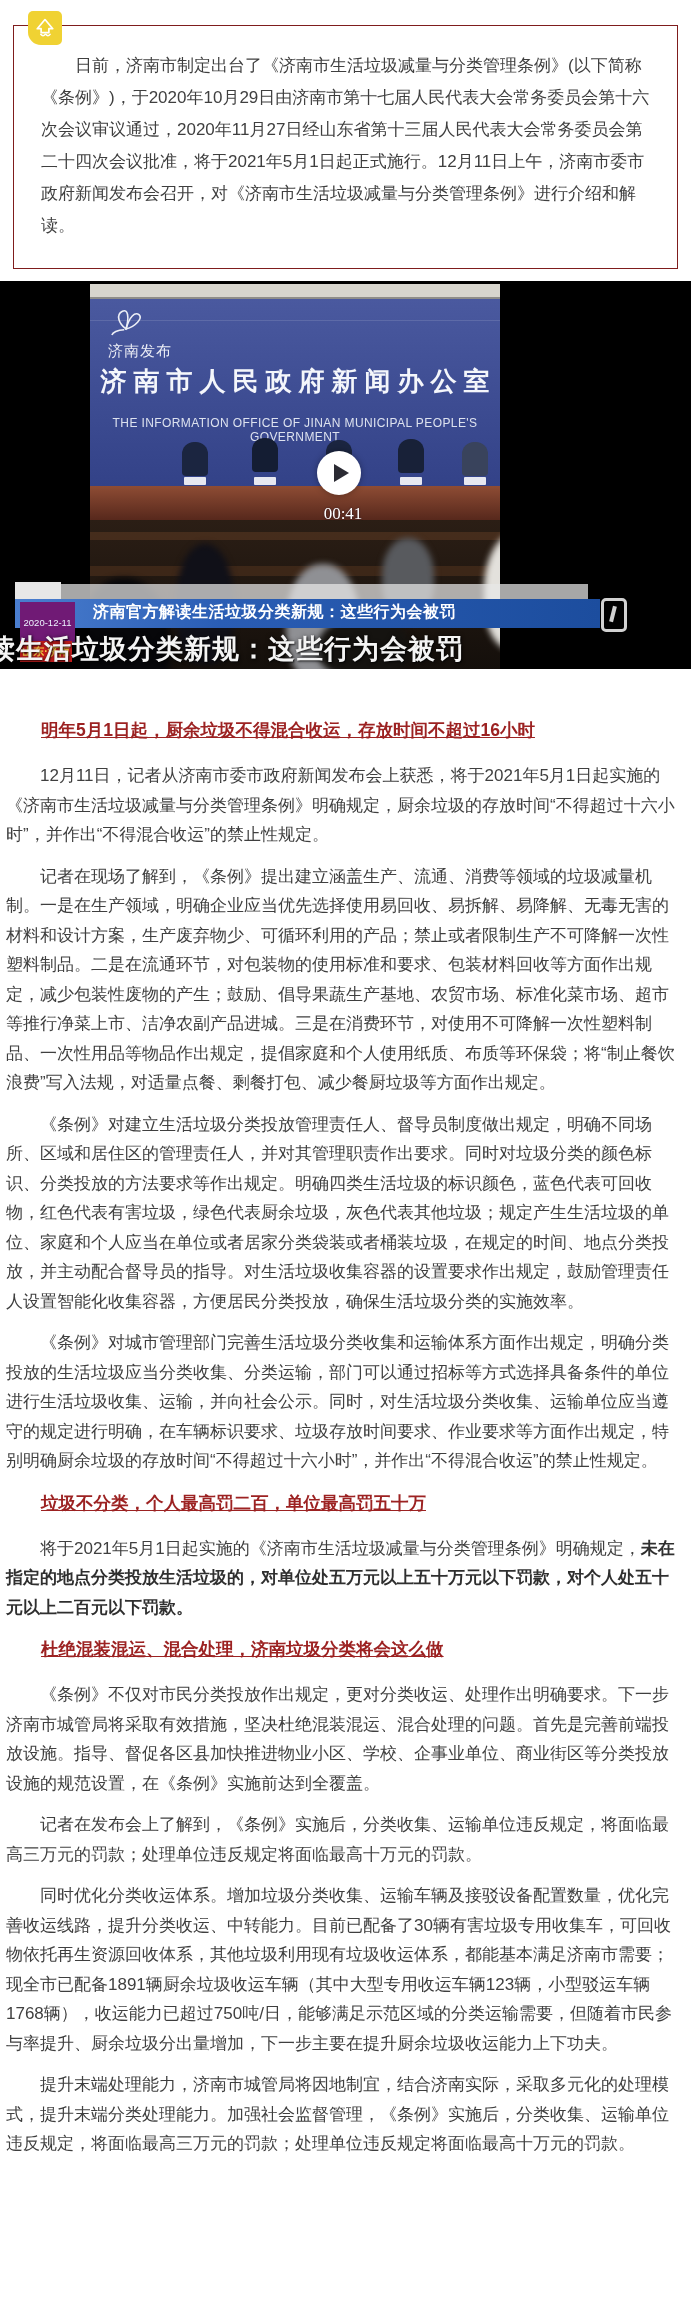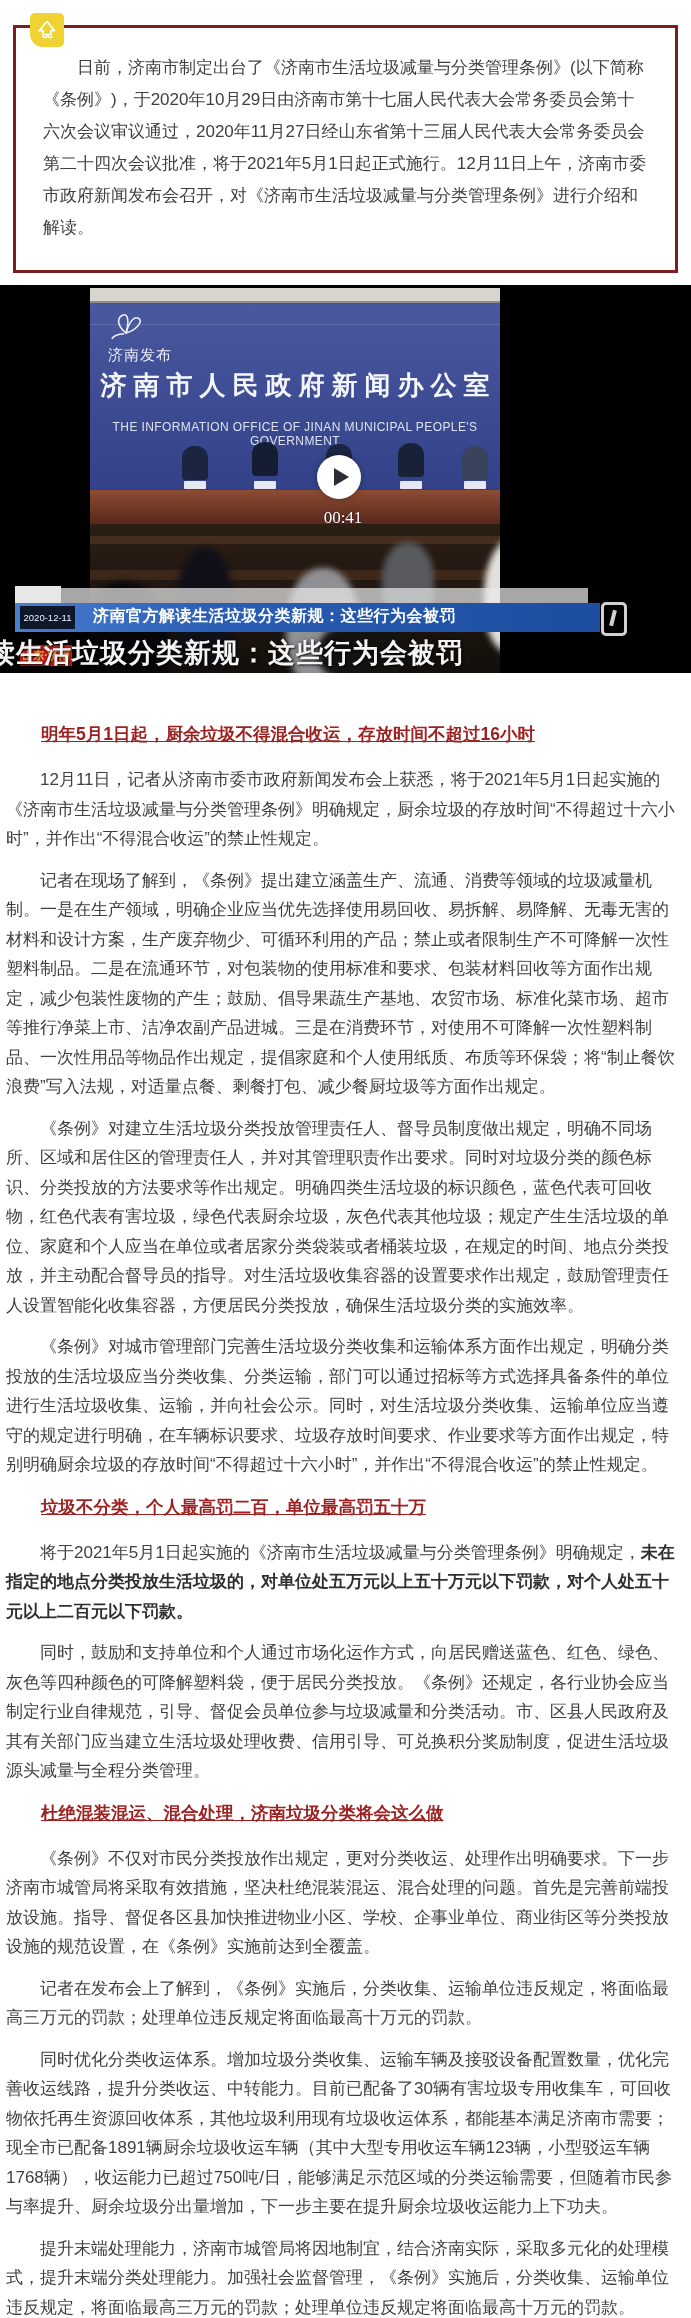--- a/index.html
+++ b/index.html
@@ -1,20 +1,20 @@
 <!DOCTYPE html>
 <html lang="zh"><head>
 <meta charset="utf-8">
 <style>
   html,body{margin:0;padding:0;background:#ffffff;}
   body{width:691px;font-family:"Liberation Sans","DejaVu Sans",sans-serif;-webkit-font-smoothing:antialiased;}
   .page{width:691px;overflow:hidden;background:#fff;}
 
   
-  .intro-box{position:relative;margin:25px 13px 12px 13px;border:3px solid #7f1d1d;background:#fff;
+  .intro-box{position:relative;margin:25px 13px 12px 13px;border:1px solid #7f1d1d;background:#fff;
              padding:24px 27px 26px 27px;}
   .intro-badge{position:absolute;top:-15px;left:14px;width:34px;height:34px;background:#f0d233;
                border-radius:5px 5px 5px 13px;display:flex;align-items:center;justify-content:center;}
   .intro-text{font-size:17px;line-height:32px;color:#3f3f3f;text-indent:2em;margin:0;}
 
   
   .player{position:relative;width:691px;height:388px;background:#000;overflow:hidden;}
   .vframe{position:absolute;left:90px;top:3px;width:410px;height:385px;overflow:hidden;background:#20254a;}
   .ceiling{position:absolute;left:0;top:0;width:100%;height:13px;background:#d7d5cd;border-bottom:2px solid #8e8d88;}
   .wall{position:absolute;left:0;top:15px;width:100%;height:219px;background:linear-gradient(#4a599f,#2f3e84);}
@@ -46,21 +46,21 @@
   .v-time{position:absolute;left:198px;top:220px;width:110px;text-align:center;color:#fff;
           font-family:"Liberation Serif","DejaVu Serif",serif;font-size:17px;text-shadow:0 0 2px rgba(0,0,40,.6);}
 
   
   .strip{position:absolute;left:15px;top:303px;width:573px;height:15px;background:rgba(232,232,232,.72);}
   .strip-left{position:absolute;left:15px;top:301px;width:46px;height:17px;background:rgba(250,250,250,.92);}
   .banner{position:absolute;left:15px;top:318px;width:585px;height:29px;
           background:linear-gradient(90deg,#4a7ecf 0%,#2a5db4 35%,#1c4d9e 100%);}
   .banner-title{position:absolute;left:93px;top:321px;color:#fff;font-size:16px;font-weight:600;
                 letter-spacing:.5px;white-space:nowrap;}
-  .date-badge{position:absolute;left:20px;top:321px;width:55px;height:23px;background:#0f172a;color:#eef4ff;
+  .date-badge{position:absolute;left:20px;top:321px;width:55px;height:40px;background:#701a75;color:#eef4ff;
               font-size:9.5px;display:flex;align-items:center;justify-content:center;}
   .loc-badge{position:absolute;left:20px;top:344px;width:52px;height:21px;background:#cb1e1e;color:#ffd24a;
              font-size:11px;font-weight:bold;display:flex;align-items:center;justify-content:center;margin-top:16px;}
   .marquee{position:absolute;left:-12px;top:350px;color:#f4f4f4;font-size:27px;font-weight:bold;
            letter-spacing:1px;white-space:nowrap;
            text-shadow:1px 1px 2px rgba(0,0,0,.75),0 0 4px rgba(0,0,0,.5);}
   .partial-logo{position:absolute;left:601px;top:317px;width:20px;height:28px;border:3px solid rgba(255,255,255,.82);
                 border-radius:5px;}
   .partial-logo .bar{position:absolute;left:7px;top:5px;width:4px;height:16px;background:rgba(255,255,255,.82);
                      transform:rotate(14deg);}
@@ -176,21 +176,20 @@
   </div>
 
   <div class="article">
       <h2>明年5月1日起，厨余垃圾不得混合收运，存放时间不超过16小时</h2>
       <p>12月11日，记者从济南市委市政府新闻发布会上获悉，将于2021年5月1日起实施的《济南市生活垃圾减量与分类管理条例》明确规定，厨余垃圾的存放时间“不得超过十六小时”，并作出“不得混合收运”的禁止性规定。</p>
       <p>记者在现场了解到，《条例》提出建立涵盖生产、流通、消费等领域的垃圾减量机制。一是在生产领域，明确企业应当优先选择使用易回收、易拆解、易降解、无毒无害的材料和设计方案，生产废弃物少、可循环利用的产品；禁止或者限制生产不可降解一次性塑料制品。二是在流通环节，对包装物的使用标准和要求、包装材料回收等方面作出规定，减少包装性废物的产生；鼓励、倡导果蔬生产基地、农贸市场、标准化菜市场、超市等推行净菜上市、洁净农副产品进城。三是在消费环节，对使用不可降解一次性塑料制品、一次性用品等物品作出规定，提倡家庭和个人使用纸质、布质等环保袋；将“制止餐饮浪费”写入法规，对适量点餐、剩餐打包、减少餐厨垃圾等方面作出规定。</p>
       <p>《条例》对建立生活垃圾分类投放管理责任人、督导员制度做出规定，明确不同场所、区域和居住区的管理责任人，并对其管理职责作出要求。同时对垃圾分类的颜色标识、分类投放的方法要求等作出规定。明确四类生活垃圾的标识颜色，蓝色代表可回收物，红色代表有害垃圾，绿色代表厨余垃圾，灰色代表其他垃圾；规定产生生活垃圾的单位、家庭和个人应当在单位或者居家分类袋装或者桶装垃圾，在规定的时间、地点分类投放，并主动配合督导员的指导。对生活垃圾收集容器的设置要求作出规定，鼓励管理责任人设置智能化收集容器，方便居民分类投放，确保生活垃圾分类的实施效率。</p>
       <p>《条例》对城市管理部门完善生活垃圾分类收集和运输体系方面作出规定，明确分类投放的生活垃圾应当分类收集、分类运输，部门可以通过招标等方式选择具备条件的单位进行生活垃圾收集、运输，并向社会公示。同时，对生活垃圾分类收集、运输单位应当遵守的规定进行明确，在车辆标识要求、垃圾存放时间要求、作业要求等方面作出规定，特别明确厨余垃圾的存放时间“不得超过十六小时”，并作出“不得混合收运”的禁止性规定。</p>
       <h2>垃圾不分类，个人最高罚二百，单位最高罚五十万</h2>
       <p>将于2021年5月1日起实施的《济南市生活垃圾减量与分类管理条例》明确规定，<b>未在指定的地点分类投放生活垃圾的，对单位处五万元以上五十万元以下罚款，对个人处五十元以上二百元以下罚款。</b></p>
-      <p>同时，鼓励和支持单位和个人通过市场化运作方式，向居民赠送蓝色、红色、绿色、灰色等四种颜色的可降解塑料袋，便于居民分类投放。《条例》还规定，各行业协会应当制定行业自律规范，引导、督促会员单位参与垃圾减量和分类活动。市、区县人民政府及其有关部门应当建立生活垃圾处理收费、信用引导、可兑换积分奖励制度，促进生活垃圾源头减量与全程分类管理。</p>
       <h2>杜绝混装混运、混合处理，济南垃圾分类将会这么做</h2>
       <p>《条例》不仅对市民分类投放作出规定，更对分类收运、处理作出明确要求。下一步济南市城管局将采取有效措施，坚决杜绝混装混运、混合处理的问题。首先是完善前端投放设施。指导、督促各区县加快推进物业小区、学校、企事业单位、商业街区等分类投放设施的规范设置，在《条例》实施前达到全覆盖。</p>
       <p>记者在发布会上了解到，《条例》实施后，分类收集、运输单位违反规定，将面临最高三万元的罚款；处理单位违反规定将面临最高十万元的罚款。</p>
       <p>同时优化分类收运体系。增加垃圾分类收集、运输车辆及接驳设备配置数量，优化完善收运线路，提升分类收运、中转能力。目前已配备了30辆有害垃圾专用收集车，可回收物依托再生资源回收体系，其他垃圾利用现有垃圾收运体系，都能基本满足济南市需要；现全市已配备1891辆厨余垃圾收运车辆（其中大型专用收运车辆123辆，小型驳运车辆1768辆），收运能力已超过750吨/日，能够满足示范区域的分类运输需要，但随着市民参与率提升、厨余垃圾分出量增加，下一步主要在提升厨余垃圾收运能力上下功夫。</p>
       <p>提升末端处理能力，济南市城管局将因地制宜，结合济南实际，采取多元化的处理模式，提升末端分类处理能力。加强社会监督管理，《条例》实施后，分类收集、运输单位违反规定，将面临最高三万元的罚款；处理单位违反规定将面临最高十万元的罚款。</p>
     </div>
 
 </div>
 
 </body></html>

